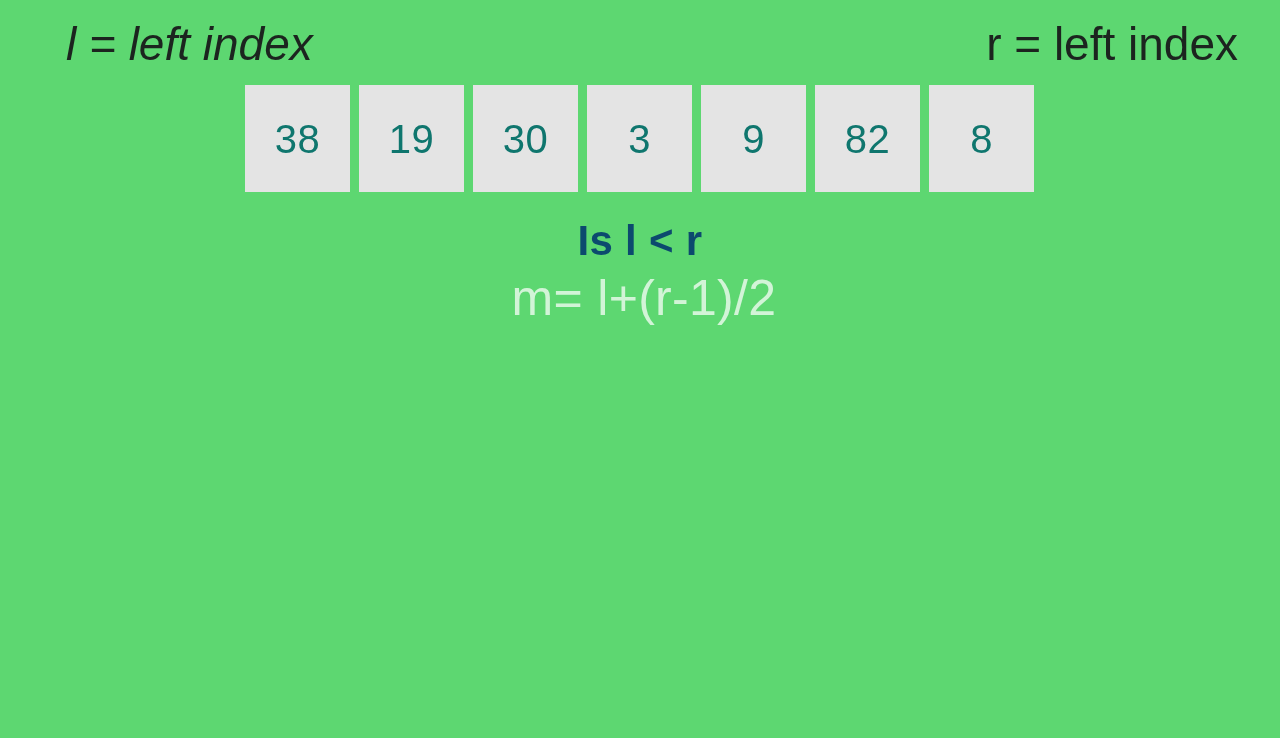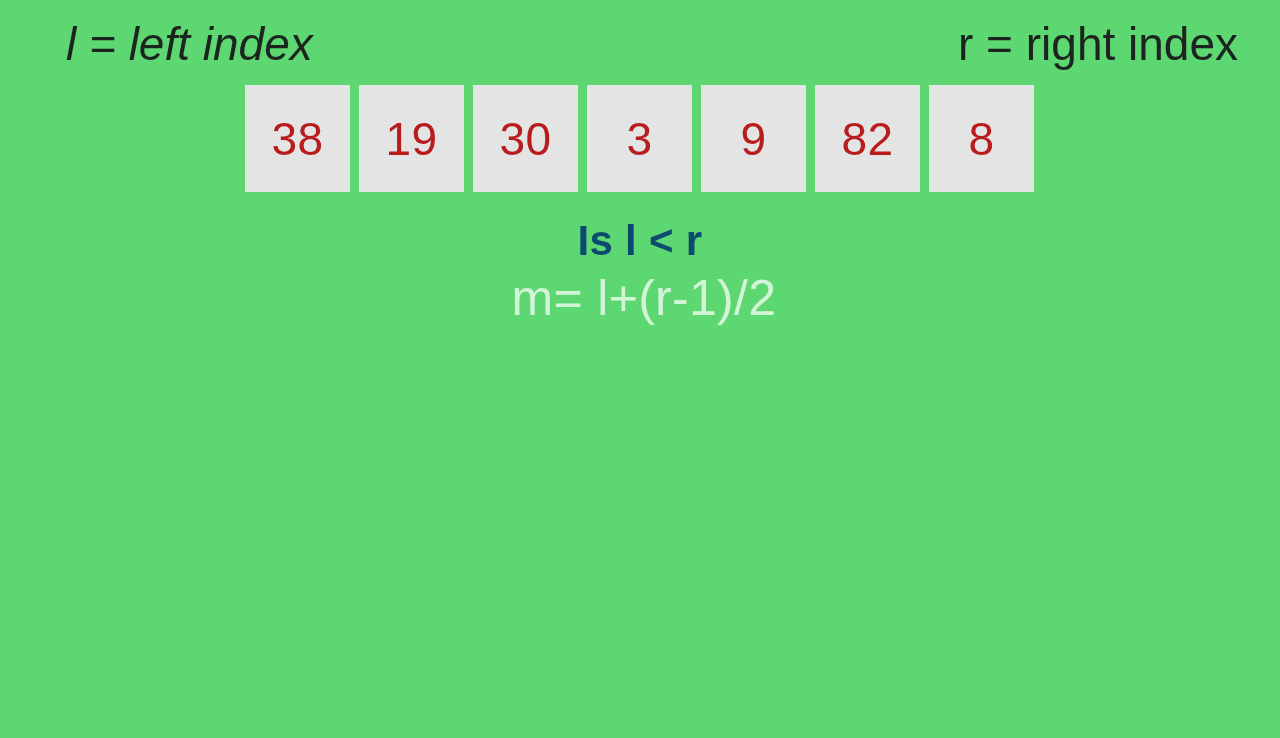--- a/index.html
+++ b/index.html
@@ -51,23 +51,23 @@
   }
   .cell {
     width: 105px;
     height: 107px;
     background: #E4E4E4;
     display: flex;
     align-items: center;
     justify-content: center;
   }
   .cell-value {
-    font-size: 46px;
+    font-size: 40px;
     line-height: 1;
-    color: #b91c1c;
+    color: #0f766e;
     font-weight: 400;
     letter-spacing: 0.5px;
   }
 
   
   .steps {
     position: absolute;
     top: 212px;
     left: 0;
     width: 1280px;
@@ -95,21 +95,21 @@
     left: 4px;
   }
 </style>
 </head>
 <body>
 
 <div id="stage">
 
   <div class="legend">
     <span class="legend-label legend-left">l = left index</span>
-    <span class="legend-label legend-right">r = right index</span>
+    <span class="legend-label legend-right">r = left index</span>
   </div>
 
   <div class="array-row">
     <div class="cell">
       <span class="cell-value">38</span>
     </div>
     <div class="cell">
       <span class="cell-value">19</span>
     </div>
     <div class="cell">

